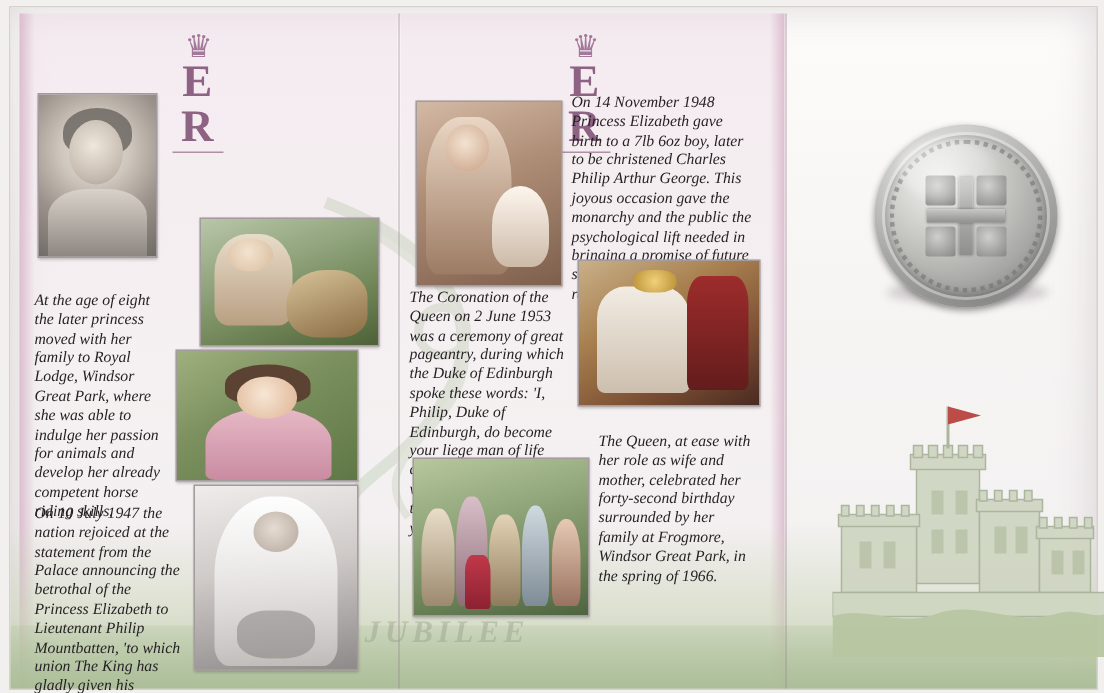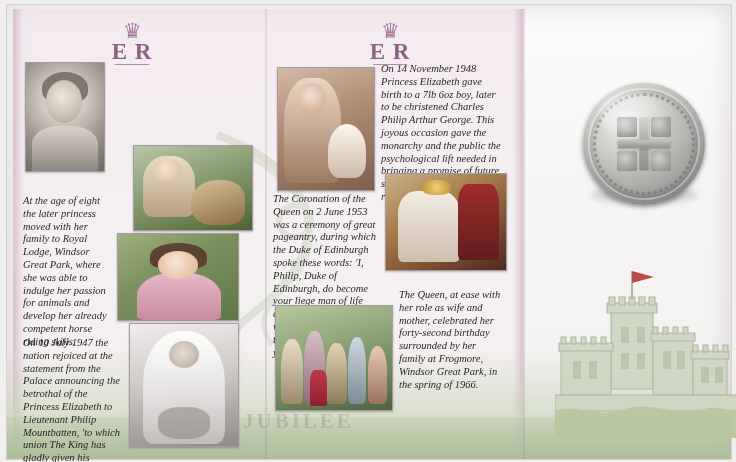--- a/index.html
+++ b/index.html
@@ -84,21 +84,21 @@
     line-height: 1;
     user-select: none;
   }
   .cypher .crown {
     font-size: 21px;
     color: #a3789a;
     display: block;
     letter-spacing: -1px;
   }
   .cypher .er {
-    font-size: 23px;
+    font-size: 30px;
     font-family: "Liberation Serif", serif;
     font-weight: bold;
     letter-spacing: 1px;
     display: block;
     margin-top: -2px;
     color: #8e6283;
   }
   .cypher .rule {
     display: block;
     width: 34px;
@@ -378,20 +378,21 @@
   
   .watermark {
     position: absolute;
     left: 236px;
     top: 404px;
     font-family: "Liberation Serif", serif;
     font-size: 21px;
     letter-spacing: 3px;
     color: rgba(150,160,140,0.45);
     font-weight: bold;
+    font-style: italic;
   }
 
   
   .swirl {
     position: absolute;
     left: 170px;
     top: 120px;
     width: 200px;
     height: 230px;
     opacity: 0.22;

